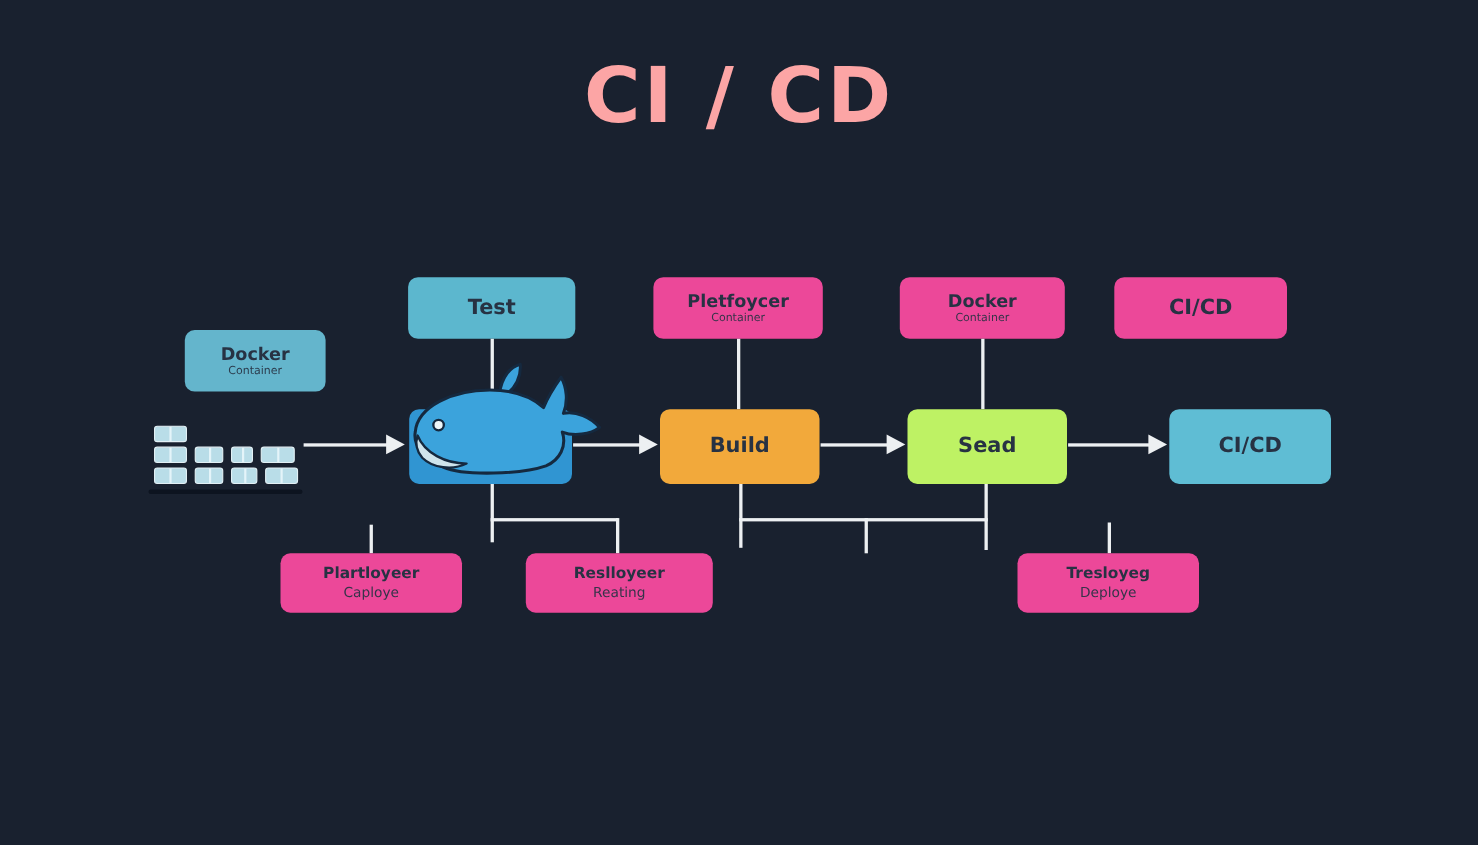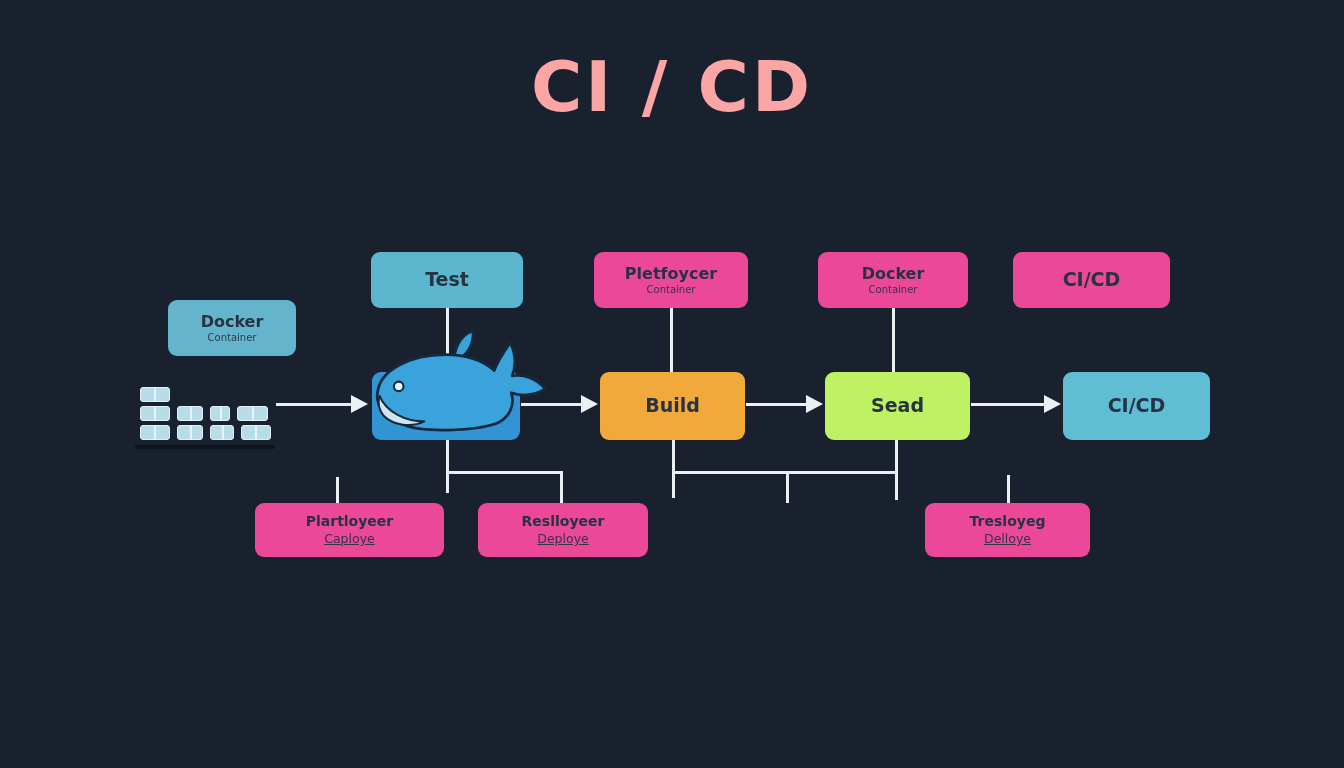--- a/index.html
+++ b/index.html
@@ -32,21 +32,21 @@
   .tan   {background:#ec4899;}
   .blue  {background:#3095d2;}
   .amber {background:#f2a93b;}
   .orange{background:#bef264;}
   .cyan  {background:#5fbdd4;}
 
   .row-top{top:252px;height:56px;}
   .row-mid{top:372px;height:68px;}
   .row-bot{top:503px;height:54px;}
   .row-bot .l1{font-size:14px;}
-  .row-bot .l2{font-size:12.5px;text-decoration:underline;}
+  .row-bot .l2{font-size:12.5px;}
 
   
   .vline,.hline{position:absolute;background:#edf0f2;}
   .vline{width:2.5px;}
   .hline{height:2.5px;}
 
   
   .arrow-line{position:absolute;top:403px;height:3px;background:#edf0f2;}
   .arrow-head{
     position:absolute;top:395px;width:0;height:0;
@@ -174,26 +174,26 @@
   <div class="hline" style="left:446px;top:471px;width:116px;"></div>
   <div class="vline" style="left:560px;top:471px;height:32px;"></div>
   <div class="vline" style="left:336px;top:477px;height:26px;"></div>
 
   <div class="vline" style="left:672px;top:440px;height:58px;"></div>
   <div class="hline" style="left:672px;top:471px;width:226px;"></div>
   <div class="vline" style="left:786px;top:471px;height:32px;"></div>
   <div class="vline" style="left:895px;top:440px;height:60px;"></div>
   <div class="vline" style="left:1007px;top:475px;height:28px;"></div>
 
-  <div class="node tan row-bot" style="left:255px;width:189px;">
+  <div class="node tan row-bot" style="left:255px;width:165px;">
     <div class="l1">Plartloyeer</div>
     <div class="l2">Caploye</div>
   </div>
   <div class="node tan row-bot" style="left:478px;width:170px;">
     <div class="l1">Reslloyeer</div>
-    <div class="l2">Deploye</div>
+    <div class="l2">Reating</div>
   </div>
   <div class="node tan row-bot" style="left:925px;width:165px;text-align:center;">
     <div class="l1">Tresloyeg</div>
-    <div class="l2">Delloye</div>
+    <div class="l2">Deploye</div>
   </div>
 
 </div>
 
 </body></html>

